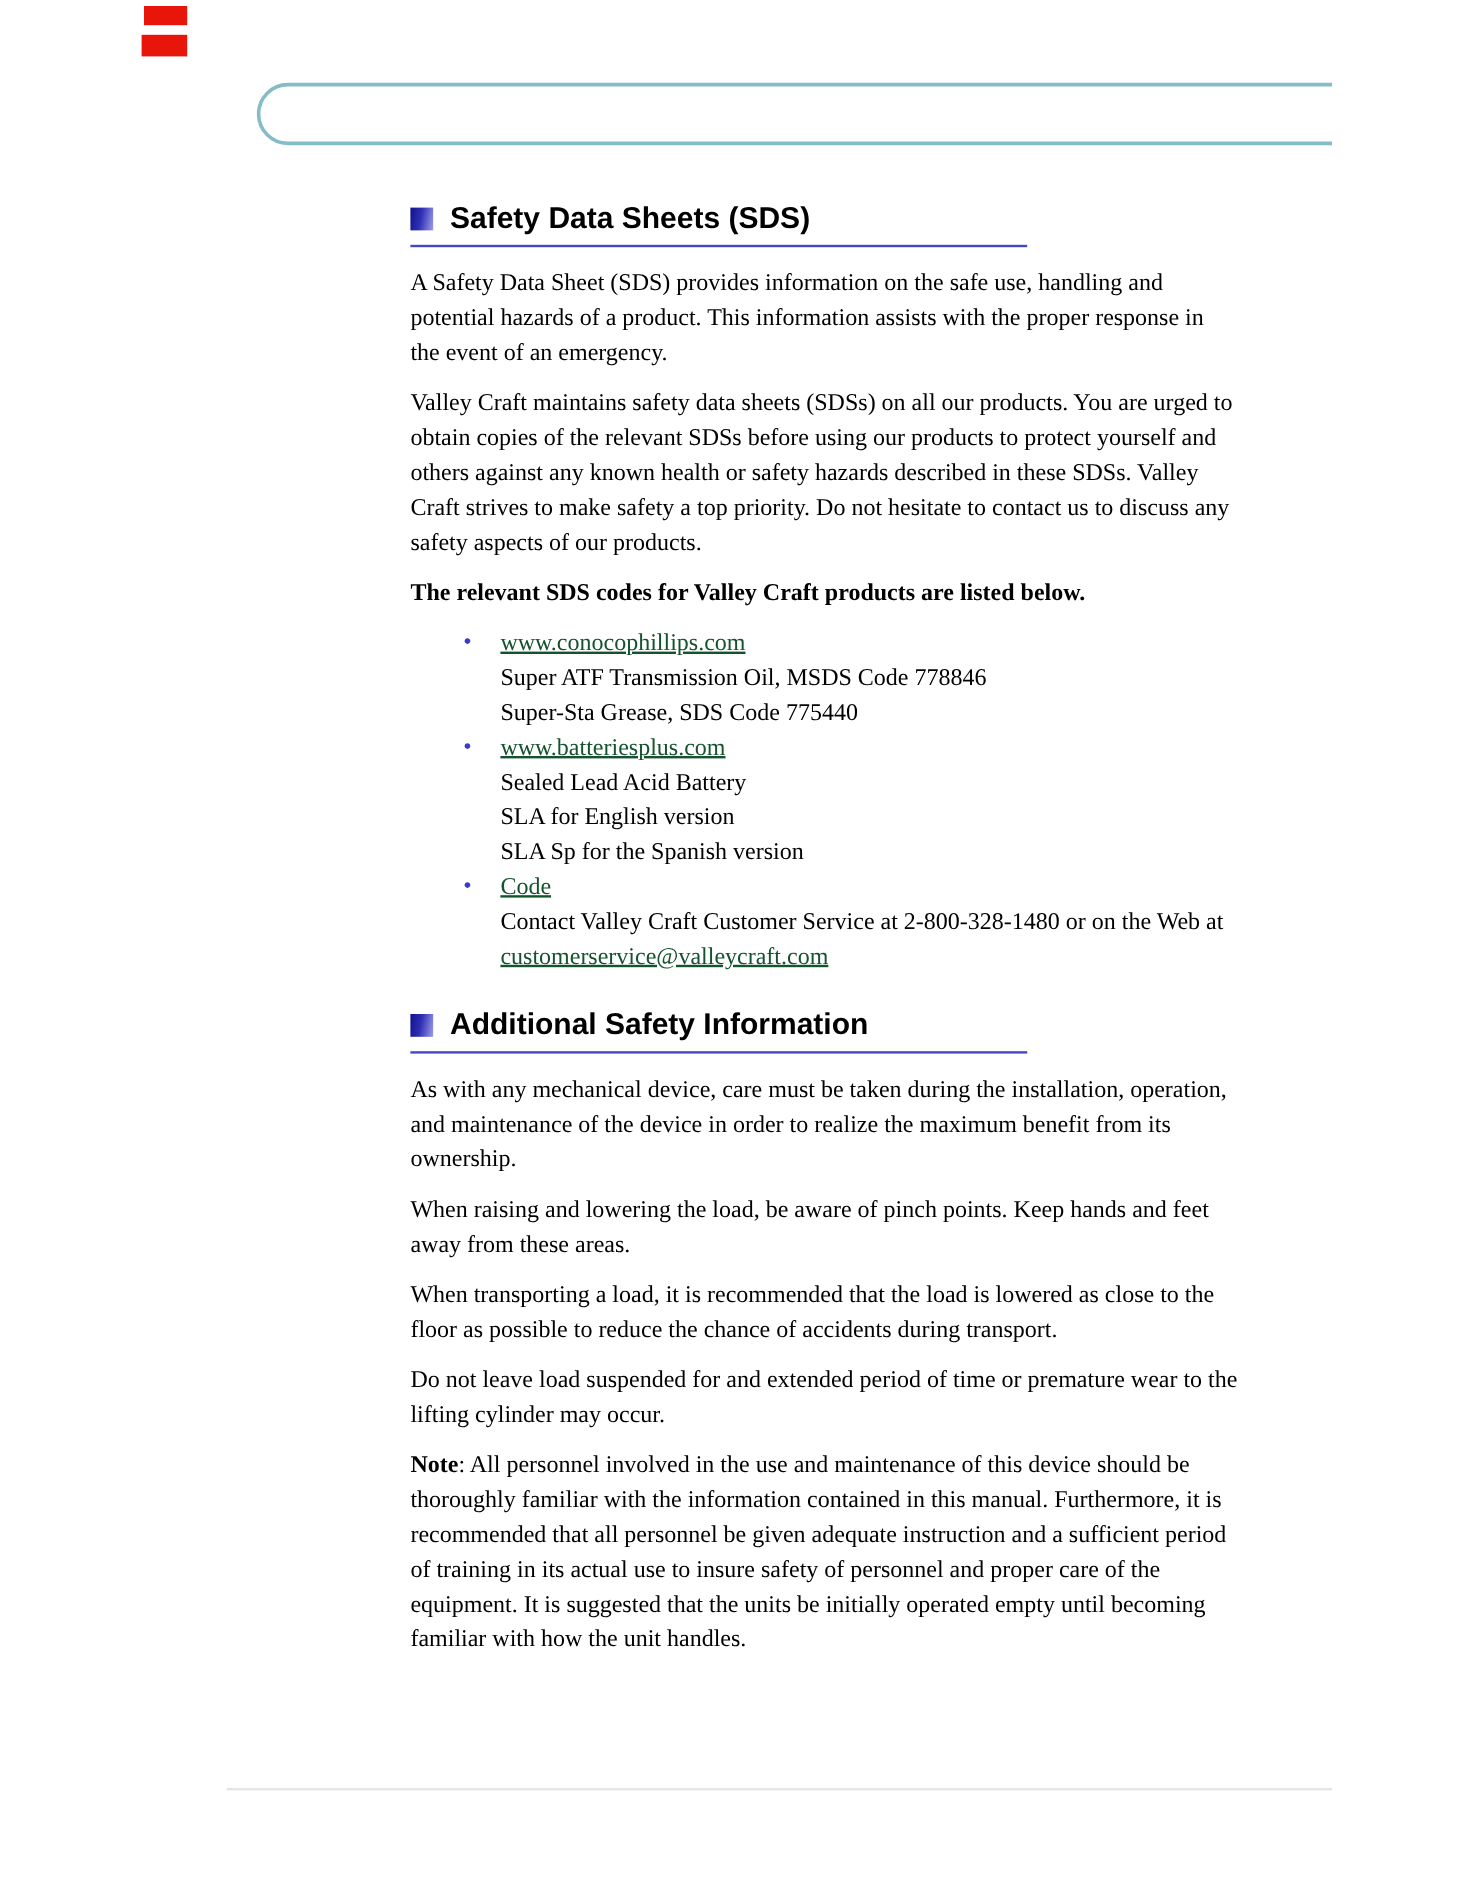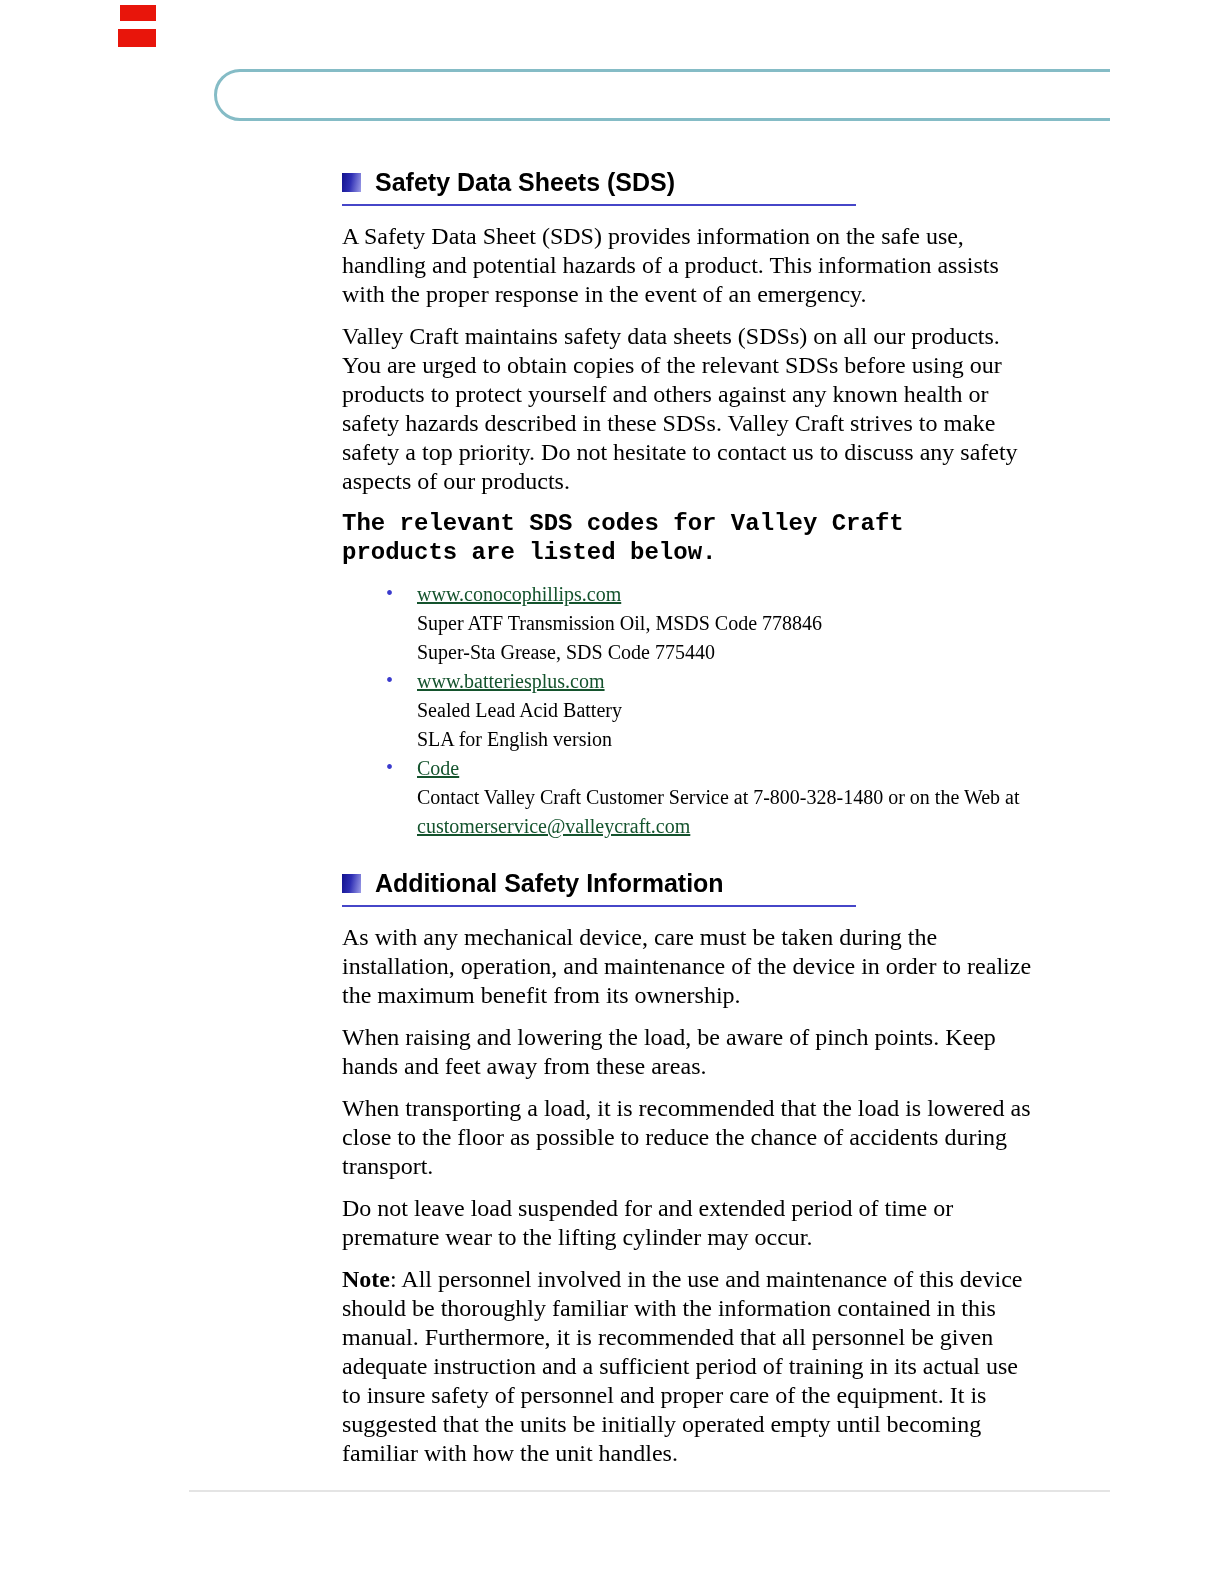--- a/index.html
+++ b/index.html
@@ -42,25 +42,25 @@
     padding-bottom: 7px;
     width: 514px;
     margin-bottom: 16px;
   }
   .sq-icon {
     width: 19px; height: 19px;
     flex: 0 0 19px;
     background: linear-gradient(100deg, #12128e 0%, #2f2fb4 45%, #9d9de8 100%);
   }
   p.body-text {
-    font-size: 24px;
+    font-size: 20px;
     line-height: 29px;
     margin-bottom: 13px;
   }
-  .bold { font-weight: bold; font-family: Liberation Mono, monospace; }
+  .bold { font-weight: bold; }
   ul.sds-list {
     list-style: none;
     margin: 2px 0 16px 0;
   }
   ul.sds-list li {
     position: relative;
     padding-left: 75px;
     font-size: 20px;
     line-height: 29px;
   }
@@ -111,26 +111,27 @@
         <span class="bullet-glyph">•</span>
         <a class="link">www.conocophillips.com</a>
         <div>Super ATF Transmission Oil, MSDS Code 778846</div>
         <div>Super-Sta Grease, SDS Code 775440</div>
       </li>
       <li>
         <span class="bullet-glyph">•</span>
         <a class="link">www.batteriesplus.com</a>
         <div>Sealed Lead Acid Battery</div>
         <div>SLA for English version</div>
+        <div>SLA Sp for the Spanish version</div>
       </li>
       <li>
         <span class="bullet-glyph">•</span>
         <a class="link">Code</a>
         <div>
-          <span>Contact Valley Craft Customer Service at 7-800-328-1480 or on the Web at </span><a class="link">customerservice@valleycraft.com</a>
+          <span>Contact Valley Craft Customer Service at 2-800-328-1480 or on the Web at </span><a class="link">customerservice@valleycraft.com</a>
         </div>
       </li>
     </ul>
 
     <h2 class="section-heading heading-2">
       <span class="sq-icon"></span>
       <span>Additional Safety Information</span>
     </h2>
 
     <p class="body-text">As with any mechanical device, care must be taken during the installation, operation, and maintenance of the device in order to realize the maximum benefit from its ownership.</p>

